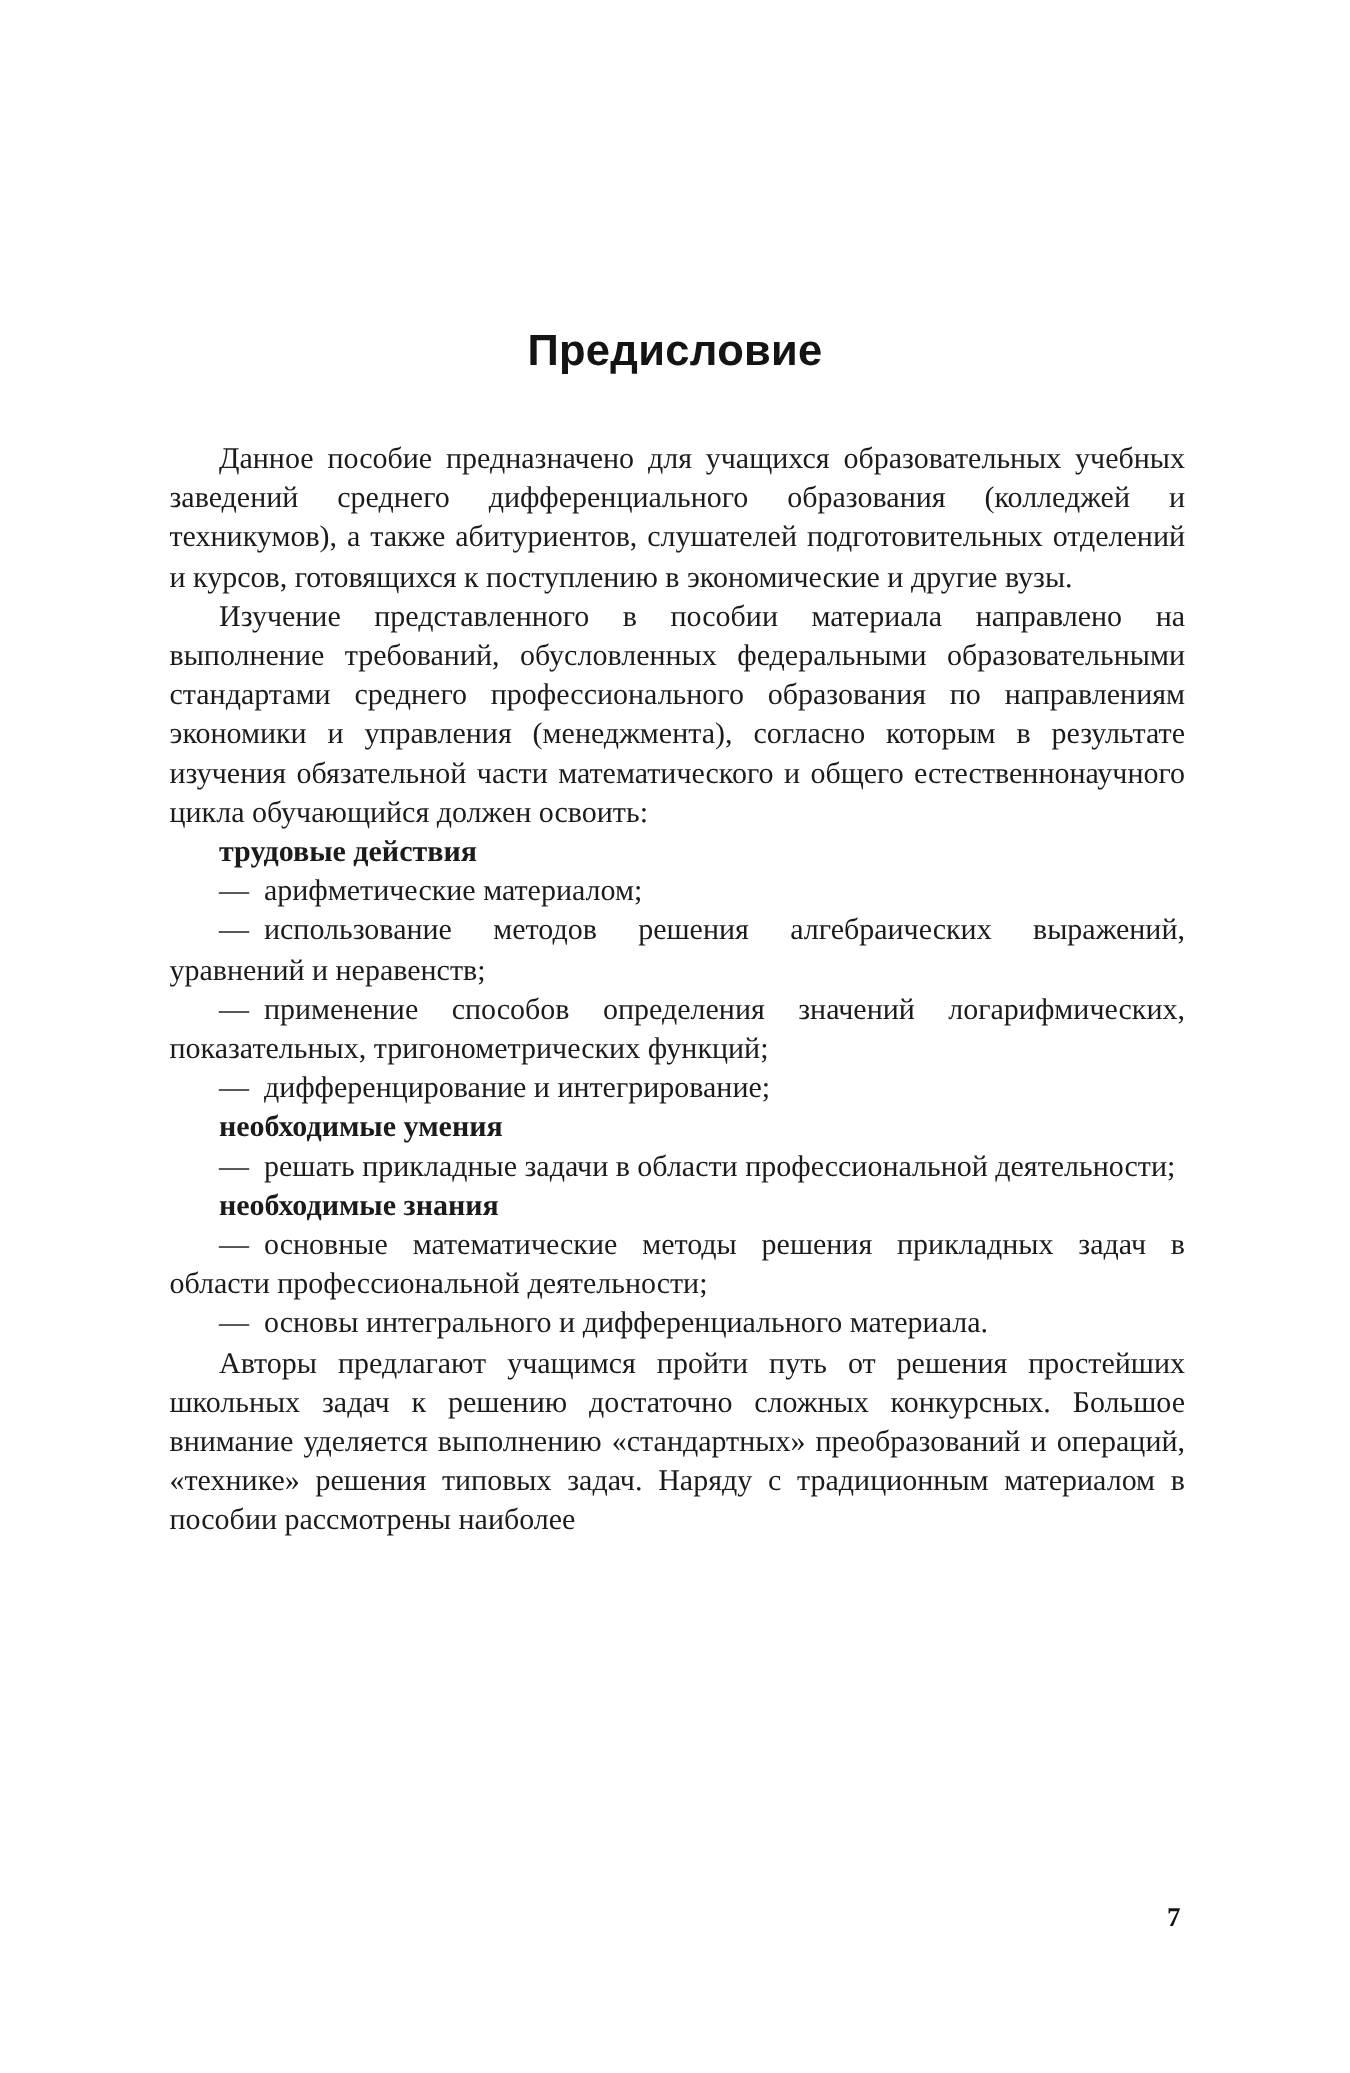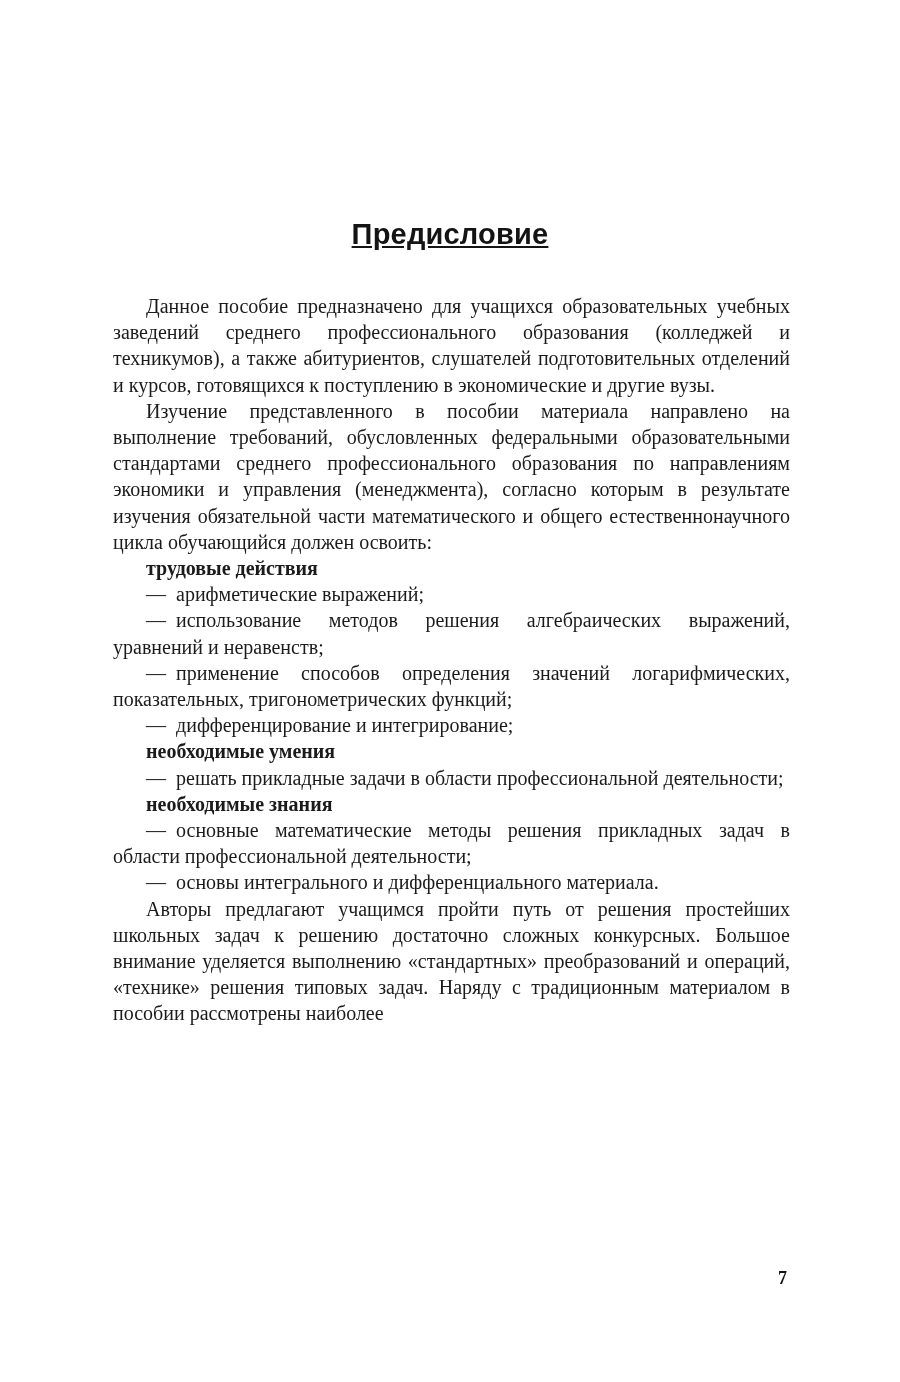--- a/index.html
+++ b/index.html
@@ -19,21 +19,20 @@
     overflow: hidden;
   }
   .title {
     margin: 218px 0 42px 0;
     text-align: center;
     font-family: "Liberation Sans", "DejaVu Sans", sans-serif;
     font-weight: 700;
     font-size: 29px;
     letter-spacing: 0.2px;
     color: #141414;
-    text-decoration: underline;
   }
   .content {
     padding: 0 110px 0 113px;
     font-size: 20px;
     line-height: 26.2px;
     text-align: justify;
   }
   .content p {
     margin: 0;
     text-indent: 33px;
@@ -51,24 +50,24 @@
   }
 </style>
 </head>
 <body>
 
 <div class="page">
 
   <h1 class="title">Предисловие</h1>
 
   <div class="content">
-    <p class="para">Данное пособие предназначено для учащихся образовательных учебных заведений среднего профессионального образования (колледжей и техникумов), а также абитуриентов, слушателей подготовительных отделений и курсов, готовящихся к поступлению в экономические и другие вузы.</p>
+    <p class="para">Данное пособие предназначено для учащихся образовательных учебных заведений среднего дифференциального образования (колледжей и техникумов), а также абитуриентов, слушателей подготовительных отделений и курсов, готовящихся к поступлению в экономические и другие вузы.</p>
     <p class="para">Изучение представленного в пособии материала направлено на выполнение требований, обусловленных федеральными образовательными стандартами среднего профессионального образования по направлениям экономики и управления (менеджмента), согласно которым в результате изучения обязательной части математического и общего естественнонаучного цикла обучающийся должен освоить:</p>
     <p class="subhead">трудовые действия</p>
-    <p class="item">— арифметические выражений;</p>
+    <p class="item">— арифметические материалом;</p>
     <p class="item">— использование методов решения алгебраических выражений, уравнений и неравенств;</p>
     <p class="item">— применение способов определения значений логарифмических, показательных, тригонометрических функций;</p>
     <p class="item">— дифференцирование и интегрирование;</p>
     <p class="subhead">необходимые умения</p>
     <p class="item">— решать прикладные задачи в области профессиональной деятельности;</p>
     <p class="subhead">необходимые знания</p>
     <p class="item">— основные математические методы решения прикладных задач в области профессиональной деятельности;</p>
     <p class="item">— основы интегрального и дифференциального материала.</p>
     <p class="para">Авторы предлагают учащимся пройти путь от решения простейших школьных задач к решению достаточно сложных конкурсных. Большое внимание уделяется выполнению «стандартных» преобразований и операций, «технике» решения типовых задач. Наряду с традиционным материалом в пособии рассмотрены наиболее</p>
   </div>

